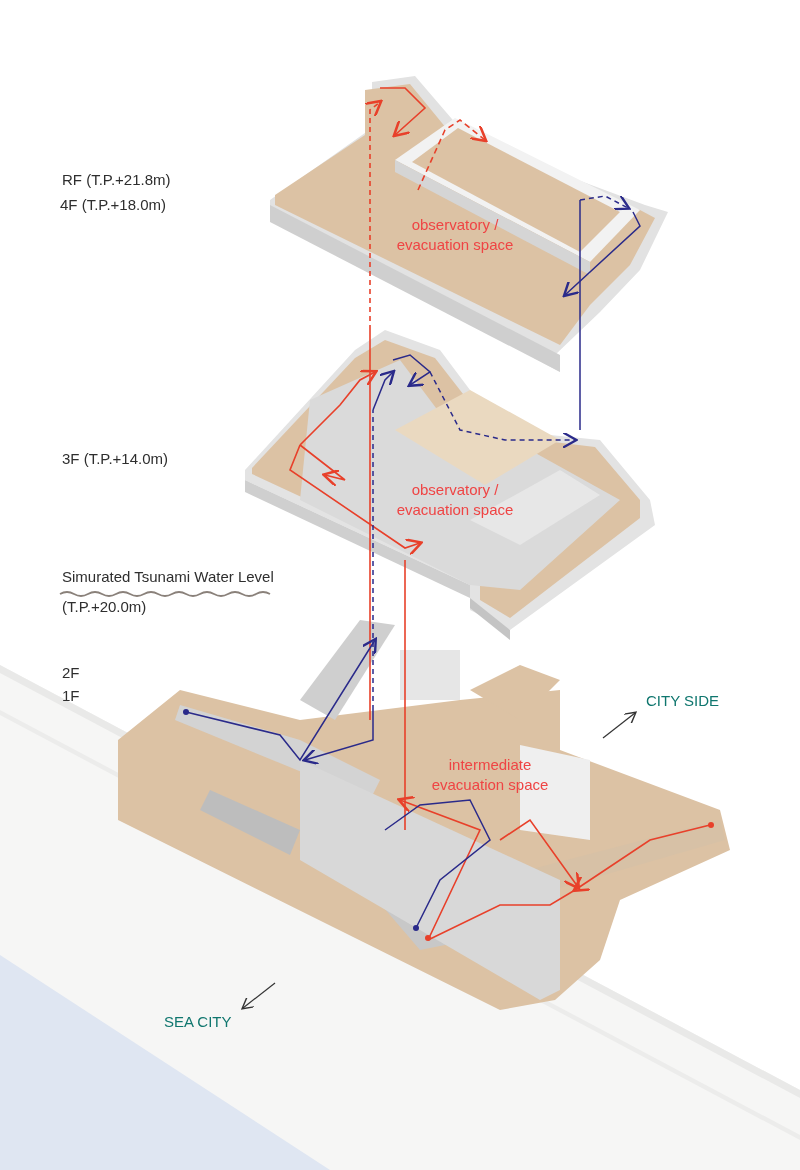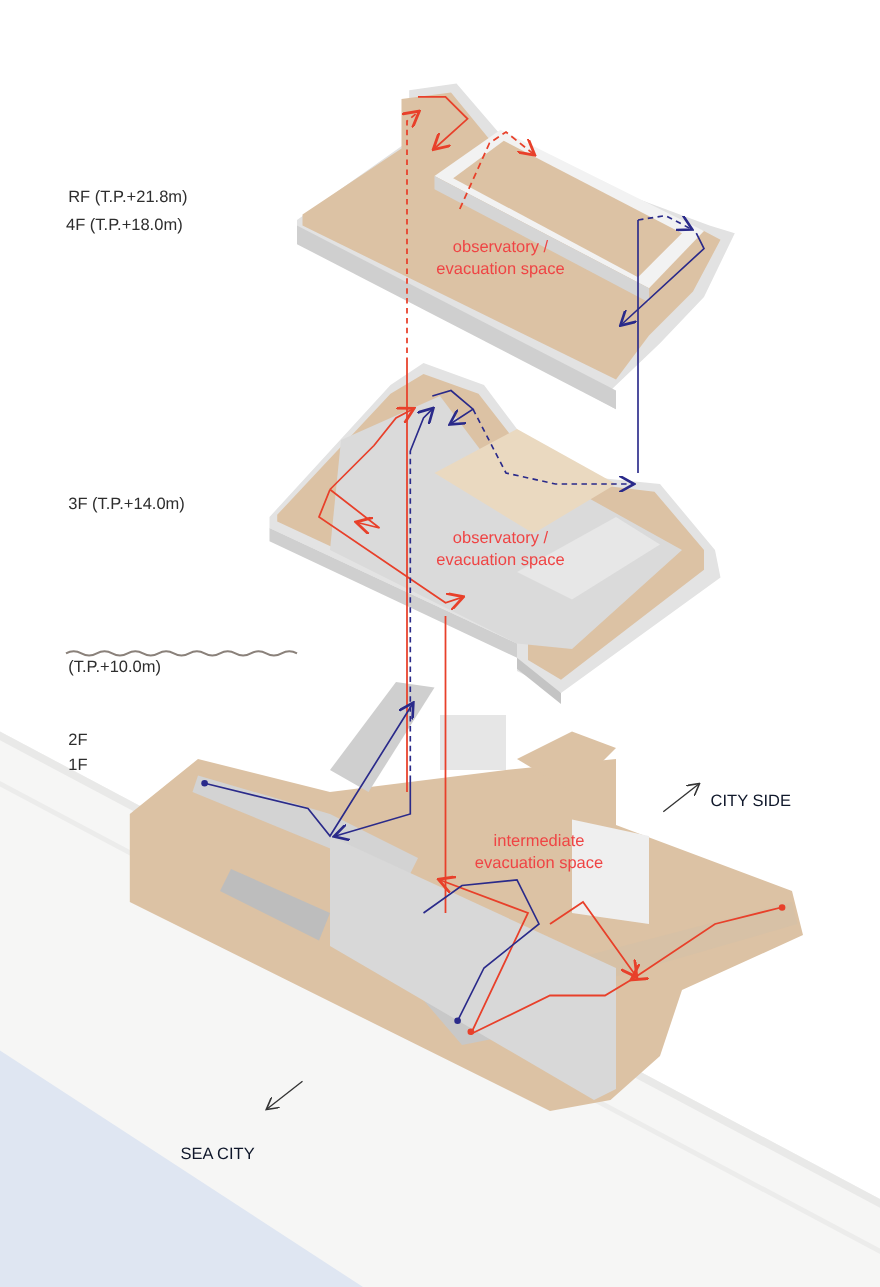--- a/index.html
+++ b/index.html
@@ -1,21 +1,21 @@
 <!DOCTYPE html>
 <html><head>
 <meta charset="utf-8">
 <style>
   html, body { margin: 0; padding: 0; }
   body { width: 800px; height: 1170px; background: #ffffff; position: relative; overflow: hidden;
          font-family: "Liberation Sans", "DejaVu Sans", sans-serif; color: #2b2b2b; }
   #stage { position: absolute; left: 0; top: 0; width: 738px; height: 1170px; }
   .lbl { position: absolute; font-size: 15px; line-height: 18px; color: #2e2e2e; white-space: nowrap; }
   .space { position: absolute; font-size: 15px; line-height: 20px; color: #ef4444; text-align: center; white-space: nowrap; }
-  .side { position: absolute; font-size: 15px; color: #0f172a; white-space: nowrap; margin-top: 28px; }
+  .side { position: absolute; font-size: 15px; color: #0f766e; white-space: nowrap; }
 </style>
 </head>
 <body>
 
 <div id="stage">
   <svg width="800" height="1170" viewBox="0 0 800 1170" xmlns="http://www.w3.org/2000/svg">
     <defs>
       <marker id="arR" markerWidth="10" markerHeight="10" refX="8" refY="5" orient="auto">
         <path d="M0,0 L9,5 L0,10" fill="none" stroke="#e8402a" stroke-width="1.6"></path>
       </marker>
@@ -106,21 +106,22 @@
   </svg>
 
   
   <div class="lbl" style="left:62px; top:171px;">RF (T.P.+21.8m)</div>
   <div class="lbl" style="left:60px; top:196px;">4F (T.P.+18.0m)</div>
   <div class="lbl" style="left:62px; top:450px;text-align:right;">3F (T.P.+14.0m)</div>
   <div class="lbl" style="left:62px; top:664px;">2F</div>
   <div class="lbl" style="left:62px; top:687px;">1F</div>
 
   
-  <div class="lbl" style="left:62px; top:598px;">(T.P.+10.0m)</div>
+  <div class="lbl" style="left:62px; top:568px;">Simurated Tsunami Water Level</div>
+  <div class="lbl" style="left:62px; top:598px;">(T.P.+20.0m)</div>
 
   
   <div class="space" style="left:385px; top:215px; width:140px;">
     <div>observatory /</div>
     <div>evacuation space</div>
   </div>
   <div class="space" style="left:385px; top:480px; width:140px;">
     <div>observatory /</div>
     <div>evacuation space</div>
   </div>

